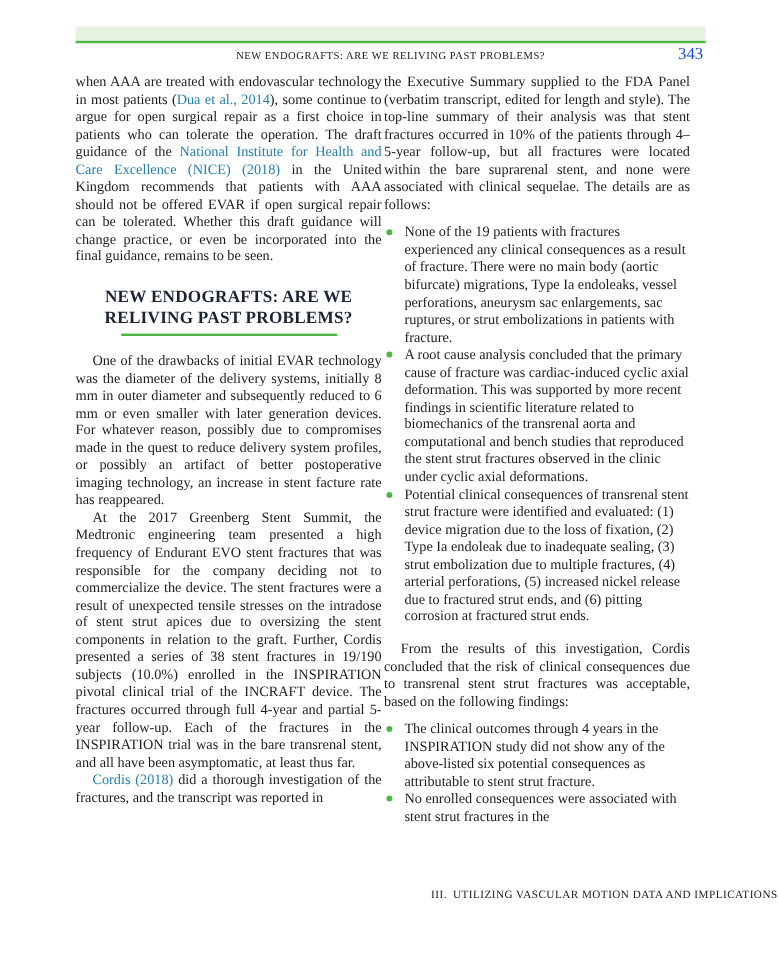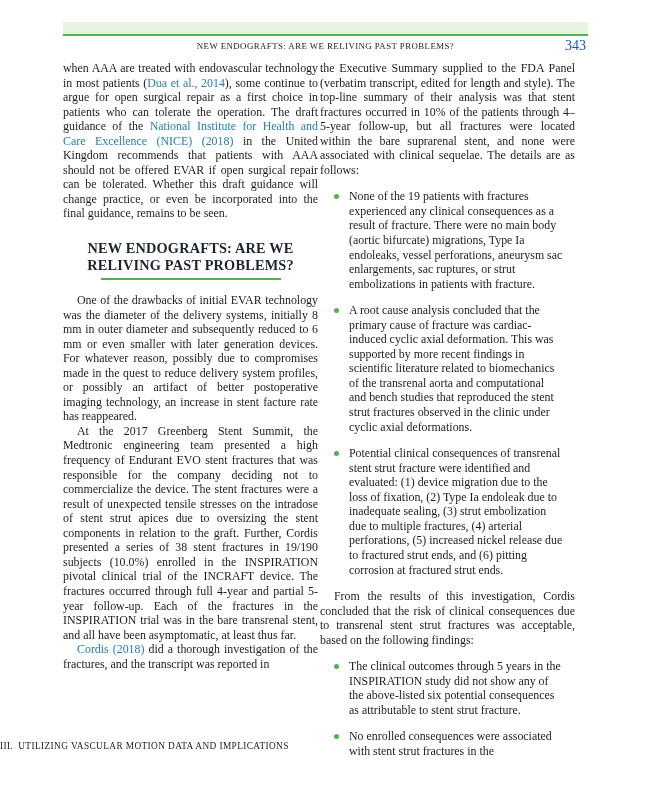--- a/index.html
+++ b/index.html
@@ -37,29 +37,29 @@
   }
   .heading-rule {
     width:180px; height:2px; background:#4cb648; margin:5px auto 13px auto;
   }
 
   .ref-link { color:#257eae; }
 
   ul.bullet-list {
     list-style:none; margin:9px 0 0 0; padding:0; text-align:left;
   }
-  ul.bullet-list li { position:relative; padding-left:17px; margin:12px; }
+  ul.bullet-list li { position:relative; padding-left:17px; margin:0; }
   ul.bullet-list li::before {
     content:""; position:absolute; left:2px; top:5px; width:5px; height:5px;
     border-radius:50%; background:#4cb648;
   }
   .after-list { margin-top:12px !important; }
 
   .footer {
-    position:absolute; left:0; right:0; top:741px; text-align:left;
+    position:absolute; left:0; right:0; top:741px; text-align:right;
     font-size:9.3px; letter-spacing:0.4px; color:#222;
   }
 </style>
 </head>
 <body>
 
 <div class="page">
 
   <div class="head-bar"></div>
 
@@ -86,21 +86,21 @@
 
       <ul class="bullet-list">
         <li>None of the 19 patients with fractures experienced any clinical consequences as a result of fracture. There were no main body (aortic bifurcate) migrations, Type Ia endoleaks, vessel perforations, aneurysm sac enlargements, sac ruptures, or strut embolizations in patients with fracture.</li>
         <li>A root cause analysis concluded that the primary cause of fracture was cardiac-induced cyclic axial deformation. This was supported by more recent findings in scientific literature related to biomechanics of the transrenal aorta and computational and bench studies that reproduced the stent strut fractures observed in the clinic under cyclic axial deformations.</li>
         <li>Potential clinical consequences of transrenal stent strut fracture were identified and evaluated: (1) device migration due to the loss of fixation, (2) Type Ia endoleak due to inadequate sealing, (3) strut embolization due to multiple fractures, (4) arterial perforations, (5) increased nickel release due to fractured strut ends, and (6) pitting corrosion at fractured strut ends.</li>
       </ul>
 
       <p class="indent after-list">From the results of this investigation, Cordis concluded that the risk of clinical consequences due to transrenal stent strut fractures was acceptable, based on the following findings:</p>
 
       <ul class="bullet-list">
-        <li>The clinical outcomes through 5 years in the INSPIRATION study did not show any of the above-listed six potential consequences as attributable to stent strut fracture.</li>
+        <li>The clinical outcomes through 4 years in the INSPIRATION study did not show any of the above-listed six potential consequences as attributable to stent strut fracture.</li>
         <li>No enrolled consequences were associated with stent strut fractures in the</li>
       </ul>
     </div>
 
   </div>
 
   <div class="footer">III. UTILIZING VASCULAR MOTION DATA AND IMPLICATIONS</div>
 
 </div>
 

